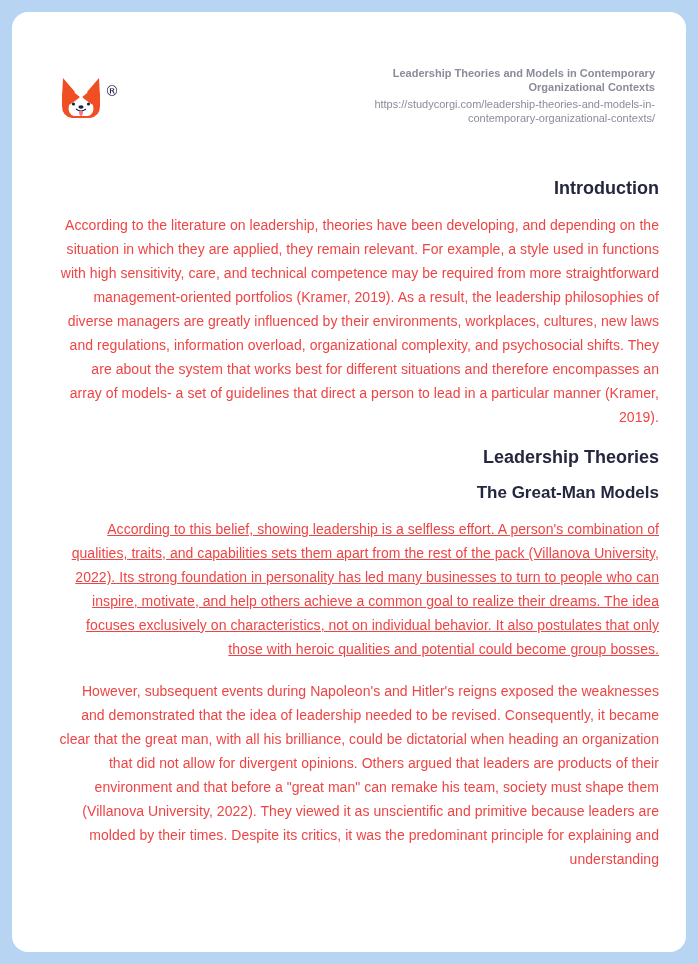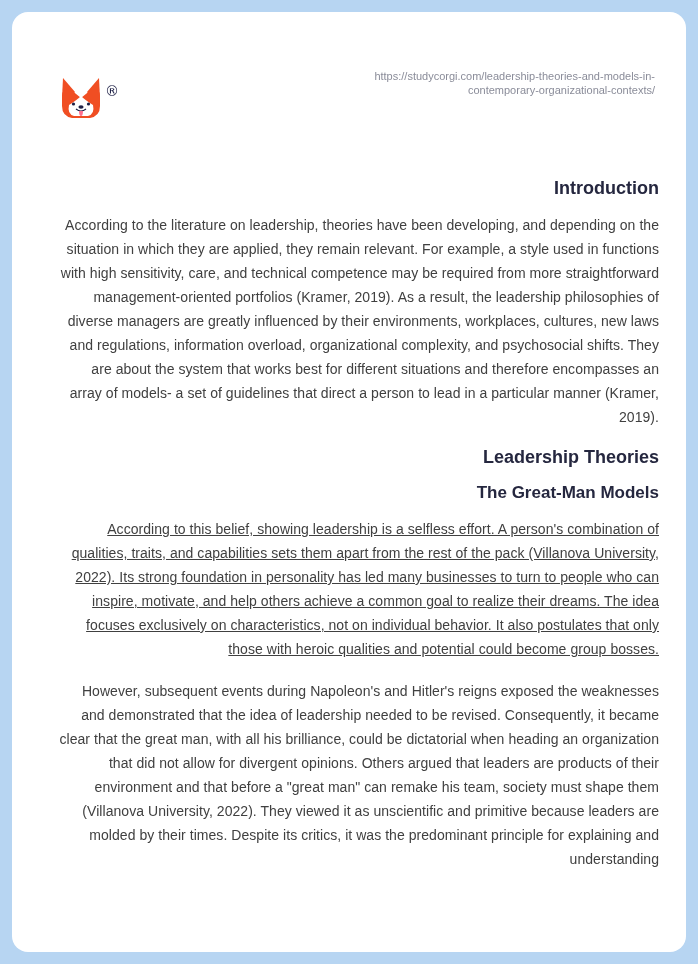--- a/index.html
+++ b/index.html
@@ -90,21 +90,21 @@
     }
     h3 {
       font-size: 17px;
       font-weight: bold;
       color: #25273f;
       line-height: 24px;
     }
     p {
       font-size: 14px;
       line-height: 24px;
-      color: #404040;
+      color: #ef4444;
       letter-spacing: 0.05px;
     }
     .intro-h { margin-top: 4px; }
     .intro-p { margin-top: 13px; }
     .lt-h { margin-top: 16px; }
     .gm-h { margin-top: 12px; }
     .gm-p1 { margin-top: 12px; text-decoration: underline; }
     .gm-p2 { margin-top: 18px; }
   </style>
 </head>
@@ -129,20 +129,21 @@
         <ellipse cx="21" cy="31" rx="2.6" ry="1.8" fill="#1d1f45"></ellipse>
 
         <path d="M16 33 Q21 37 26 33" stroke="#1d1f45" stroke-width="1.2" fill="none"></path>
 
         <path d="M19 35 Q19 40 21 40 Q23 40 23 35 Z" fill="#ff6f8f"></path>
       </svg>
       <span class="logo-reg">®</span>
     </div>
 
     <div class="doc-meta">
+      <div class="doc-title">Leadership Theories and Models in Contemporary Organizational Contexts</div>
       <div class="doc-url">https://studycorgi.com/leadership-theories-and-models-in-contemporary-organizational-contexts/</div>
     </div>
   </div>
 
   <div class="content">
     <h2 class="intro-h">Introduction</h2>
     <p class="intro-p">According to the literature on leadership, theories have been developing, and depending on the situation in which they are applied, they remain relevant. For example, a style used in functions with high sensitivity, care, and technical competence may be required from more straightforward management-oriented portfolios (Kramer, 2019). As a result, the leadership philosophies of diverse managers are greatly influenced by their environments, workplaces, cultures, new laws and regulations, information overload, organizational complexity, and psychosocial shifts. They are about the system that works best for different situations and therefore encompasses an array of models- a set of guidelines that direct a person to lead in a particular manner (Kramer, 2019).</p>
 
     <h2 class="lt-h">Leadership Theories</h2>
     <h3 class="gm-h">The Great-Man Models</h3>

